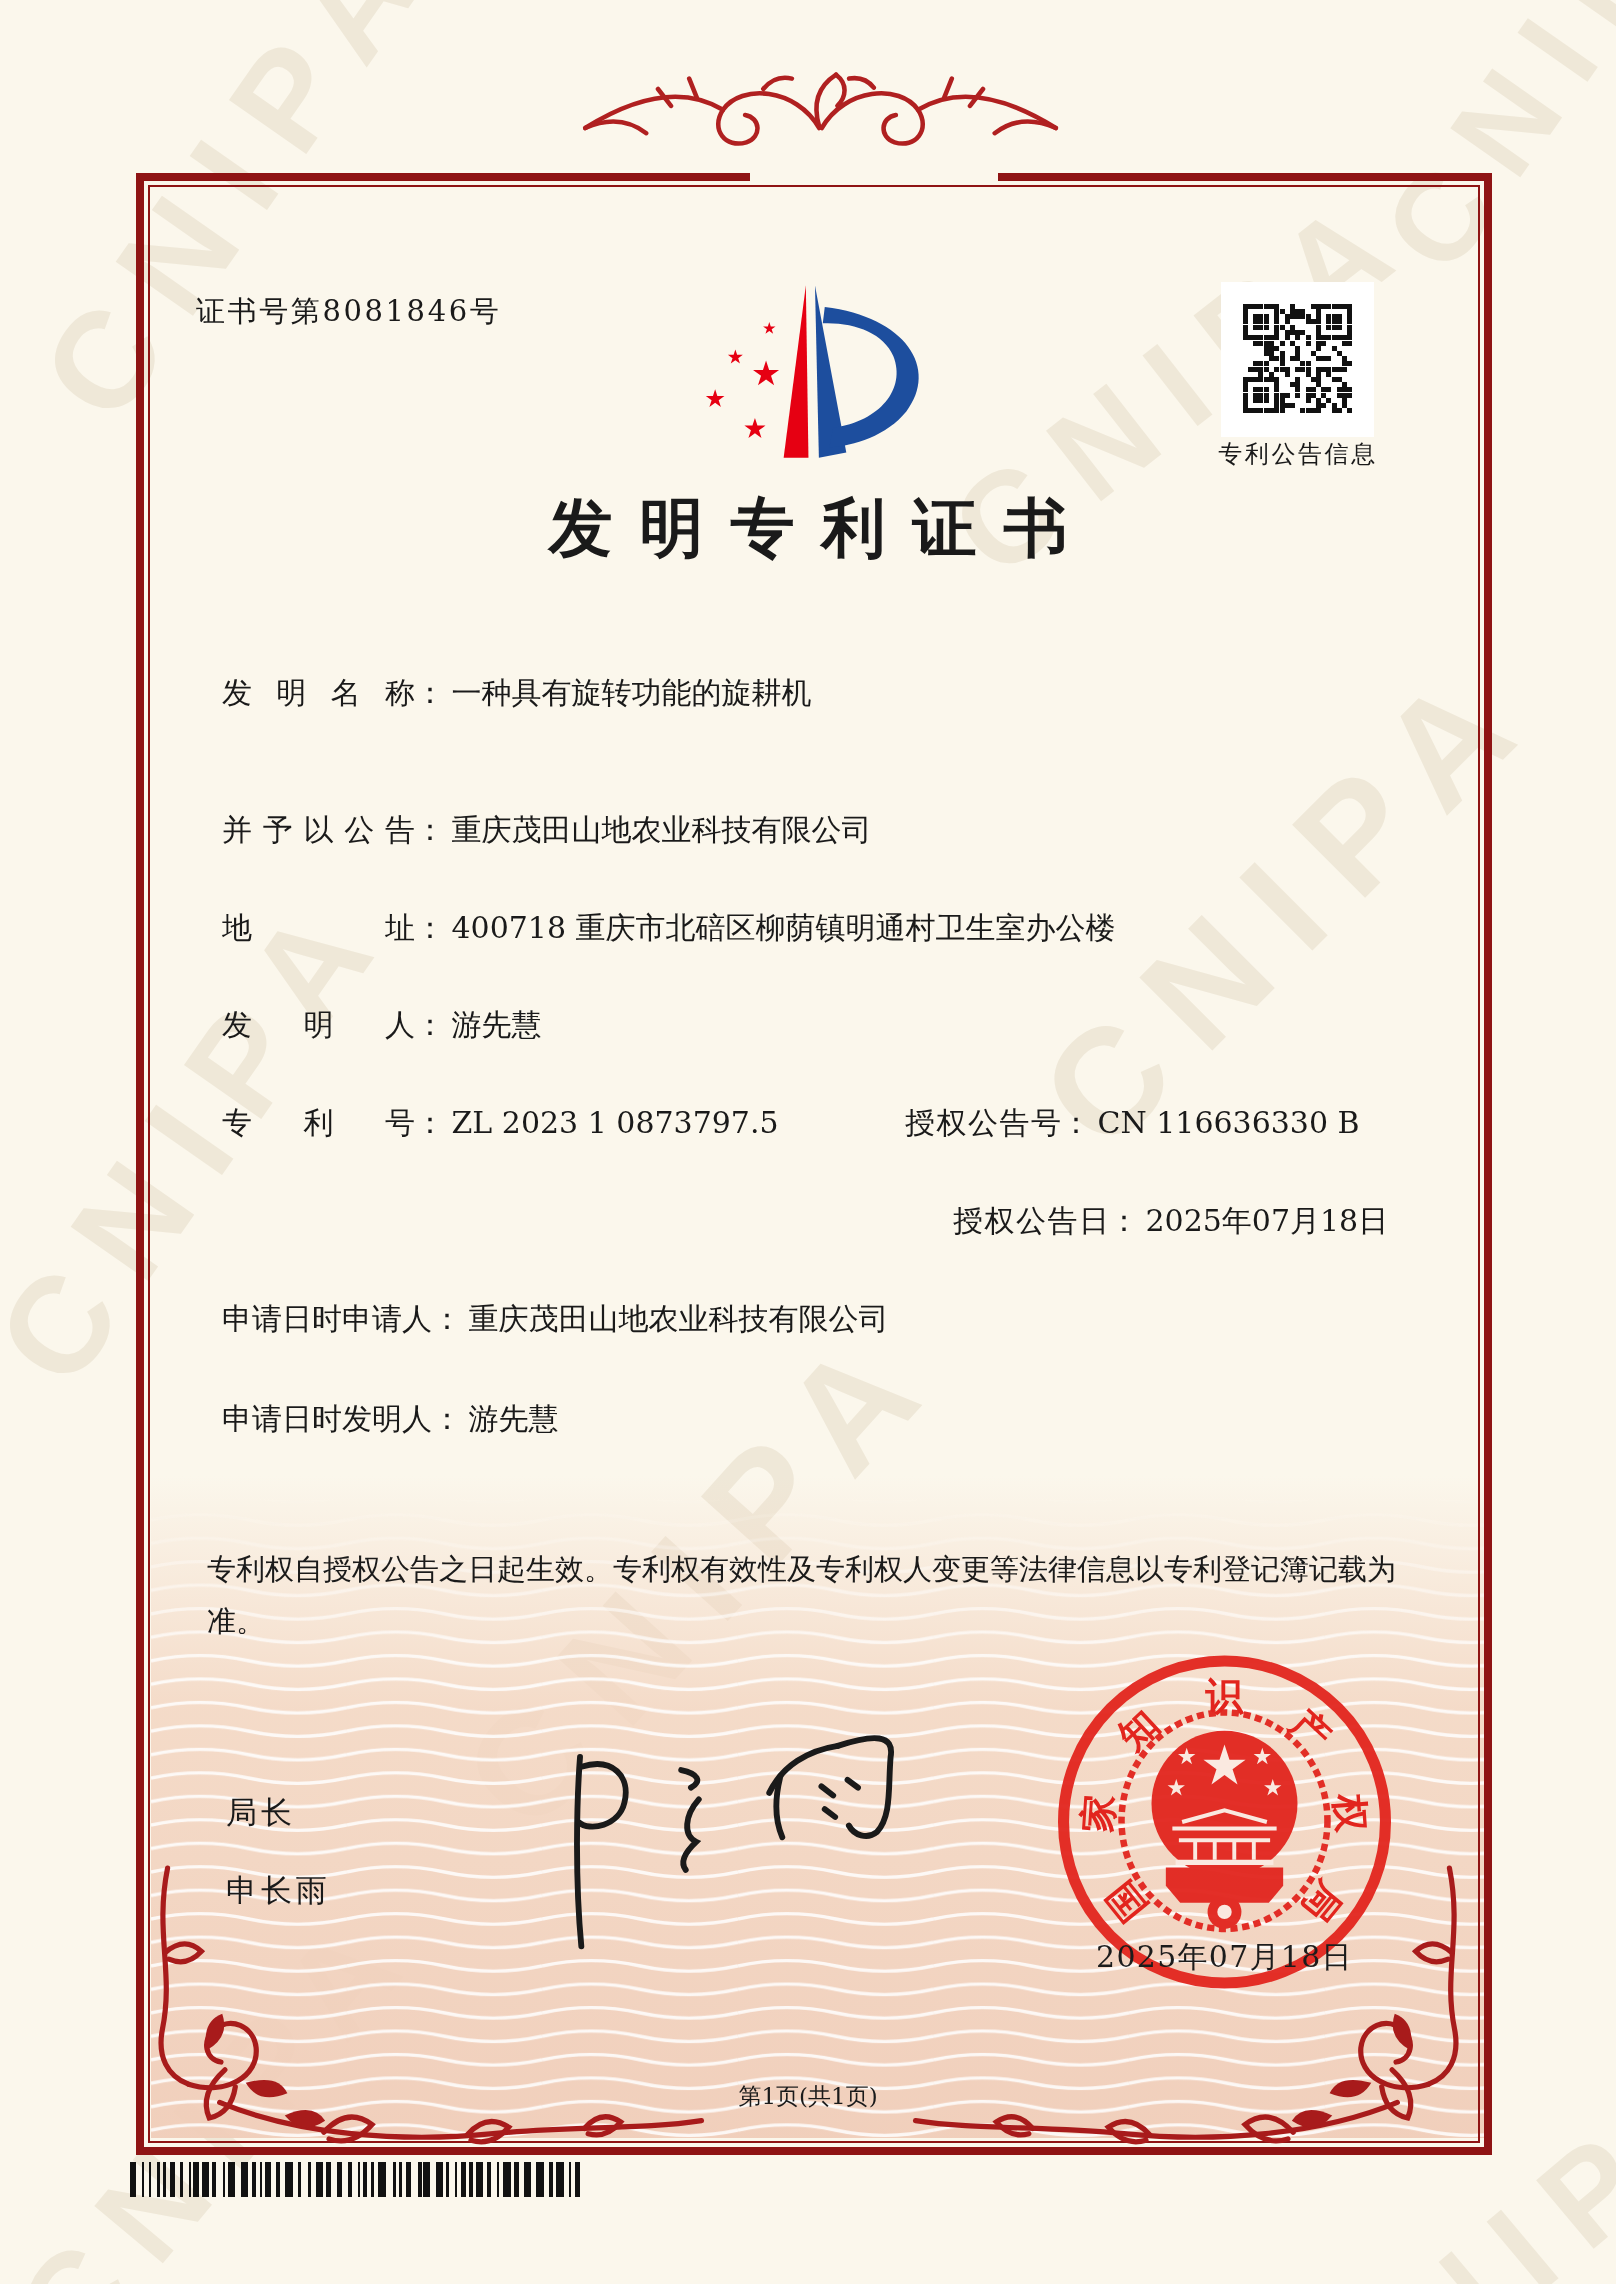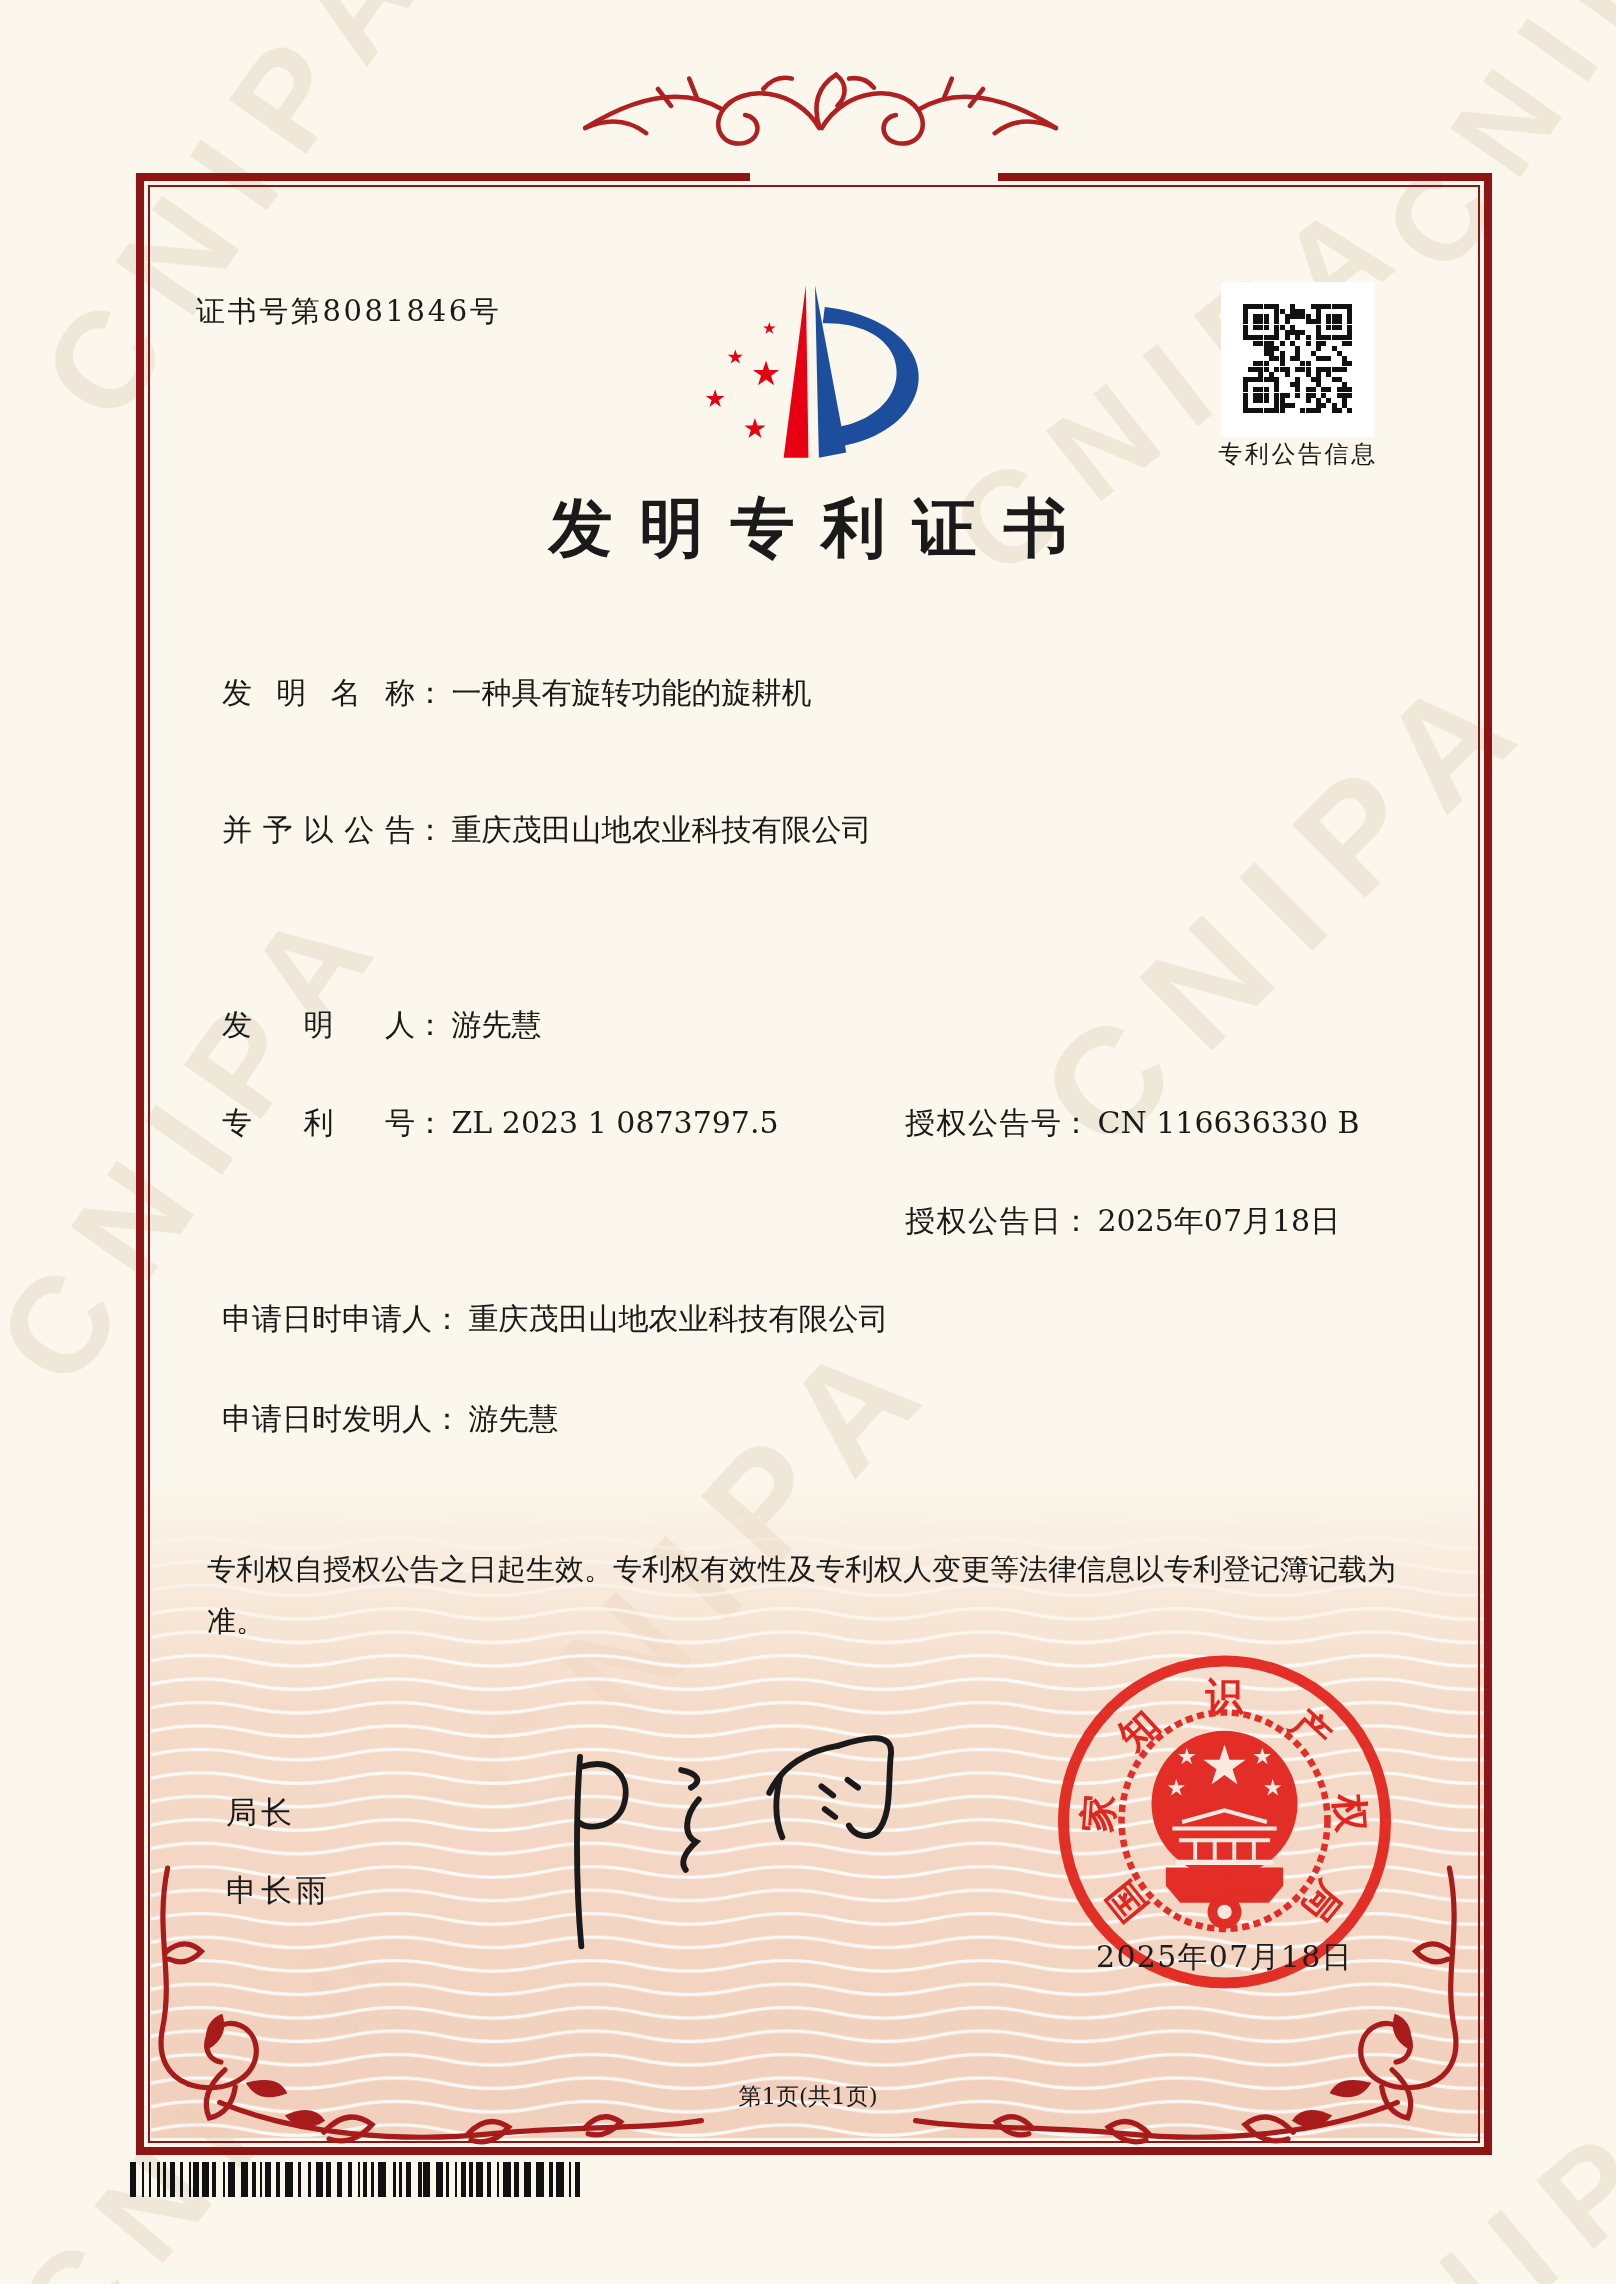--- a/index.html
+++ b/index.html
@@ -396,30 +396,33 @@
   <div class="txt qrcap">专利公告信息</div>
 
   <div class="txt title">发明专利证书</div>
 
   <div class="row" style="left:222px;top:673px;">
     <span class="flabel w296">发明名称</span><span>：</span><span class="fval">一种具有旋转功能的旋耕机</span>
   </div>
   <div class="row" style="left:222px;top:810px;">
     <span class="flabel w296">并予以公告</span><span>：</span><span class="fval">重庆茂田山地农业科技有限公司</span>
   </div>
+  <div class="row" style="left:222px;top:908px;">
+    <span class="flabel w296">地址</span><span>：</span><span class="fval">400718 重庆市北碚区柳荫镇明通村卫生室办公楼</span>
+  </div>
   <div class="row" style="left:222px;top:1005px;">
     <span class="flabel w296">发明人</span><span>：</span><span class="fval">游先慧</span>
   </div>
   <div class="row" style="left:222px;top:1103px;">
     <span class="flabel w296">专利号</span><span>：</span><span class="fval">ZL 2023 1 0873797.5</span>
   </div>
   <div class="row" style="left:905px;top:1103px;">
     <span class="flabel w240">授权公告号</span><span>：</span><span class="fval">CN 116636330 B</span>
   </div>
-  <div class="row" style="left:905px;top:1201px;">
+  <div class="row" style="left:953px;top:1201px;">
     <span class="flabel w240">授权公告日</span><span>：</span><span class="fval">2025年07月18日</span>
   </div>
   <div class="row" style="left:222px;top:1299px;">
     <span class="flabel">申请日时申请人</span><span>：</span><span class="fval">重庆茂田山地农业科技有限公司</span>
   </div>
   <div class="row" style="left:222px;top:1399px;">
     <span class="flabel">申请日时发明人</span><span>：</span><span class="fval">游先慧</span>
   </div>
 
   <div class="statement">

